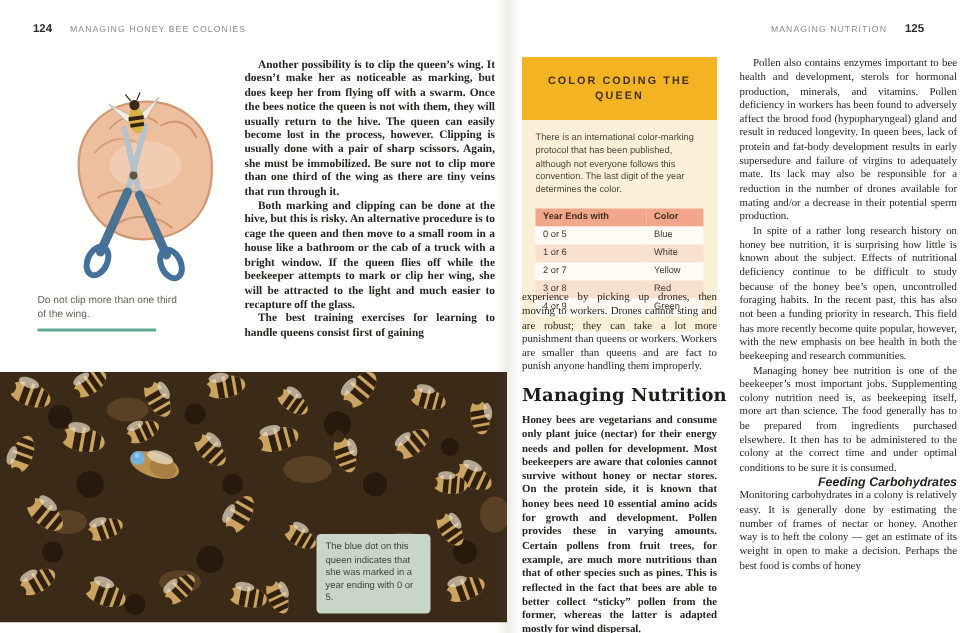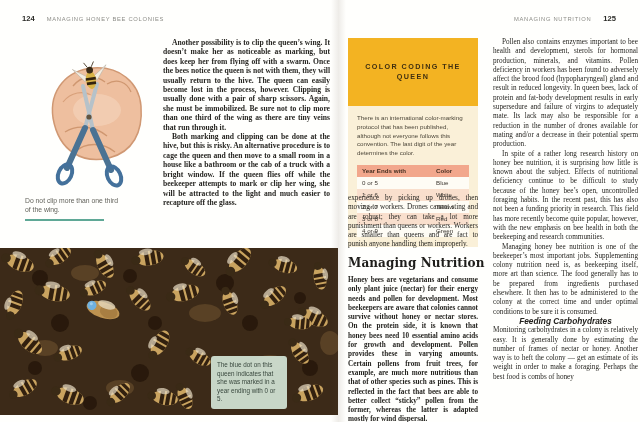--- a/index.html
+++ b/index.html
@@ -21,35 +21,35 @@
   .figcap{position:absolute;left:25px;top:196px;width:100px;font-family:"Liberation Sans",sans-serif;
           font-size:6.8px;line-height:9px;color:#63635c;}
   .caprule{position:absolute;left:25px;top:219px;width:79px;height:1.5px;background:#5fa896;}
   
   .photo{position:absolute;left:0;top:248px;width:338px;height:167px;}
   .photocap{position:absolute;left:211px;top:356px;width:64px;background:rgba(210,227,213,.93);
             border-radius:3px;padding:5px 6px;font-family:"Liberation Sans",sans-serif;
             font-size:6.3px;line-height:8.5px;color:#37463c;}
   
   .cbox{position:absolute;left:348px;top:38px;width:130px;background:#faf0d8;}
-  .cbox-head{background:#f3b322;padding:24px 8px;text-align:center;font-family:"Liberation Sans",sans-serif;
+  .cbox-head{background:#f3b322;padding:11px 8px;text-align:center;font-family:"Liberation Sans",sans-serif;
              font-weight:bold;font-size:7.2px;letter-spacing:1.4px;color:#3f2f10;line-height:10px;}
   .cbox-body{padding:8px 9px 10px;}
   .cbox-intro{font-family:"Liberation Sans",sans-serif;font-size:6.2px;line-height:8.8px;color:#4c4639;text-align:left;}
   .ctable{width:100%;border-collapse:collapse;margin-top:7px;font-family:"Liberation Sans",sans-serif;
           font-size:6.2px;color:#3c3731;}
   .ctable th{background:#f2a78c;text-align:left;padding:2.5px 5px;font-weight:bold;color:#442f22;}
   .ctable td{padding:2.5px 5px;}
   .ctable tr.even td{background:#fefcf5;}
   .ctable tr.odd td{background:#f9dfcd;}
   
   .h1{position:absolute;left:348px;top:256px;font-family:"DejaVu Serif",serif;font-weight:bold;
       font-size:12px;color:#1e1d1a;letter-spacing:.1px;}
   .h2{font-family:"Liberation Sans",sans-serif;font-weight:bold;font-style:italic;font-size:8.3px;
-      color:#23221e;margin:5px 0 3px;text-indent:0 !important;text-align:center;}
+      color:#23221e;margin:5px 0 3px;text-indent:0 !important;text-align:right;}
   .gutter{position:absolute;left:331px;top:0;width:15px;height:422px;pointer-events:none;
           background:linear-gradient(to right,rgba(90,70,50,0),rgba(90,70,50,.10) 50%,rgba(90,70,50,0));}
 </style>
 </head>
 <body>
 
 <div class="spread">
 
   <div class="runhead rh-left">
     <span class="pagenum">124</span><span class="rh-gap"></span><span>MANAGING HONEY BEE COLONIES</span>
@@ -87,20 +87,21 @@
         <path d="M-2,-13 L-5,-18 M2,-13 L5,-18" stroke="#3a2a16" stroke-width="0.8" fill="none"></path>
       </g>
     </svg>
   </div>
   <div class="figcap">Do not clip more than one third of the wing.</div>
   <div class="caprule"></div>
 
   <div class="bodytext" style="left:163px;top:38px;width:167px;font-weight:bold;">
     <p>Another possibility is to clip the queen’s wing. It doesn’t make her as noticeable as marking, but does keep her from flying off with a swarm. Once the bees notice the queen is not with them, they will usually return to the hive. The queen can easily become lost in the process, however. Clipping is usually done with a pair of sharp scissors. Again, she must be immobilized. Be sure not to clip more than one third of the wing as there are tiny veins that run through it.</p>
     <p>Both marking and clipping can be done at the hive, but this is risky. An alternative procedure is to cage the queen and then move to a small room in a house like a bathroom or the cab of a truck with a bright window. If the queen flies off while the beekeeper attempts to mark or clip her wing, she will be attracted to the light and much easier to recapture off the glass.</p>
+    <p>The best training exercises for learning to handle queens consist first of gaining</p>
   </div>
 
   <div class="photo">
     <svg viewBox="0 0 338 167" width="338" height="167">
       <defs>
         <clipPath id="bc">
             <ellipse rx="13" ry="7"></ellipse>
           </clipPath>
         <g id="bee">
           <ellipse rx="13" ry="7" fill="#c9a35f"></ellipse>
@@ -215,17 +216,17 @@
   <div class="h1">Managing Nutrition</div>
   <div class="bodytext rtext" style="left:348px;top:276px;width:130px;font-weight:bold;">
     <p class="noindent" style="text-indent:0;">Honey bees are vegetarians and consume only plant juice (nectar) for their energy needs and pollen for development. Most beekeepers are aware that colonies cannot survive without honey or nectar stores. On the protein side, it is known that honey bees need 10 essential amino acids for growth and development. Pollen provides these in varying amounts. Certain pollens from fruit trees, for example, are much more nutritious than that of other species such as pines. This is reflected in the fact that bees are able to better collect “sticky” pollen from the former, whereas the latter is adapted mostly for wind dispersal.</p>
   </div>
 
   <div class="bodytext rtext" style="left:493px;top:38px;width:145px;">
     <p>Pollen also contains enzymes important to bee health and development, sterols for hormonal production, minerals, and vitamins. Pollen deficiency in workers has been found to adversely affect the brood food (hypopharyngeal) gland and result in reduced longevity. In queen bees, lack of protein and fat-body development results in early supersedure and failure of virgins to adequately mate. Its lack may also be responsible for a reduction in the number of drones available for mating and/or a decrease in their potential sperm production.</p>
     <p>In spite of a rather long research history on honey bee nutrition, it is surprising how little is known about the subject. Effects of nutritional deficiency continue to be difficult to study because of the honey bee’s open, uncontrolled foraging habits. In the recent past, this has also not been a funding priority in research. This field has more recently become quite popular, however, with the new emphasis on bee health in both the beekeeping and research communities.</p>
     <p>Managing honey bee nutrition is one of the beekeeper’s most important jobs. Supplementing colony nutrition need is, as beekeeping itself, more art than science. The food generally has to be prepared from ingredients purchased elsewhere. It then has to be administered to the colony at the correct time and under optimal conditions to be sure it is consumed.</p>
     <p class="h2">Feeding Carbohydrates</p>
-    <p class="noindent" style="text-indent:0;">Monitoring carbohydrates in a colony is relatively easy. It is generally done by estimating the number of frames of nectar or honey. Another way is to heft the colony — get an estimate of its weight in order to make a foraging. Perhaps the best food is combs of honey</p>
+    <p class="noindent" style="text-indent:0;">Monitoring carbohydrates in a colony is relatively easy. It is generally done by estimating the number of frames of nectar or honey. Another way is to heft the colony — get an estimate of its weight in open to make a decision. Perhaps the best food is combs of honey</p>
   </div>
 
   <div class="gutter"></div>
 </div>
 
 </body></html>

